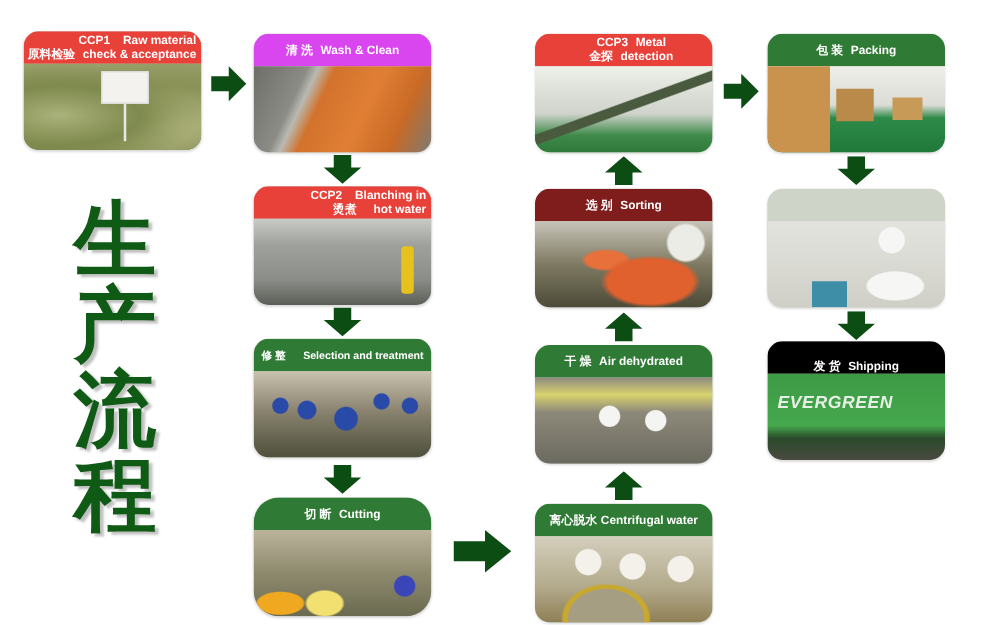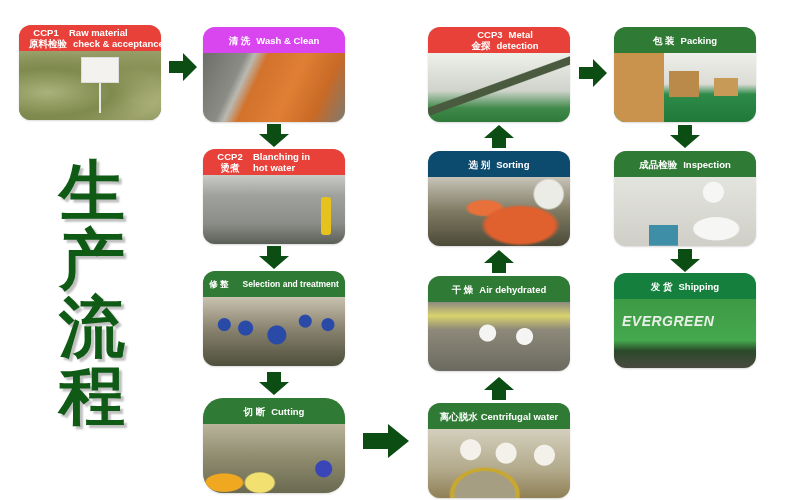--- a/index.html
+++ b/index.html
@@ -19,21 +19,21 @@
   .step {
     position: absolute; width: 142px; height: 95px;
     border-radius: 12px; overflow: hidden; background: #cfd4c8;
     box-shadow: 0 1px 2px rgba(0,0,0,0.15);
   }
   .step .hdr {
     height: 26px; color: #ffffff; font-weight: bold; font-size: 9.5px;
     display: flex; flex-direction: column; justify-content: center; align-items: center;
     text-align: center; line-height: 11px; padding: 0 4px; white-space: nowrap;
   }
-  .step.ccp .hdr { align-items: flex-start; padding-left: 10px; }
+  .step.ccp .hdr { align-items: flex-end; padding-left: 10px; }
   .step .hdr .row { display: flex; gap: 6px; }
   .step .hdr .row .cn { min-width: 34px; }
   .step .photo { position: absolute; left: 0; right: 0; top: 26px; bottom: 0; padding-left: 16px; }
   .arr { position: absolute; }
 </style>
 </head>
 <body>
 
 <div class="title-vertical">
   <span>生</span>
@@ -119,21 +119,21 @@
   <div class="hdr" style="background:#2f7a34;">
     <div class="row">
         <span>干 燥</span>
         <span>Air dehydrated</span>
       </div>
   </div>
   <div class="photo" style="background: radial-gradient(circle at 42% 45%, #f4f4f2 0 8px, transparent 9px), radial-gradient(circle at 68% 50%, #f4f4f2 0 8px, transparent 9px), linear-gradient(180deg,#8c8a80 0%, #d9d36e 20%, #8d897a 40%, #6b6a60 100%);"></div>
 </div>
 
 <div class="step" style="left:428px; top:151px;">
-  <div class="hdr" style="background:#0c4a6e;">
+  <div class="hdr" style="background:#7f1d1d;">
     <div class="row">
         <span>选 别</span>
         <span>Sorting</span>
       </div>
   </div>
   <div class="photo" style="background: radial-gradient(ellipse at 65% 70%, #e0602e 0 34px, transparent 40px), radial-gradient(ellipse at 40% 45%, #e8703a 0 16px, transparent 20px), radial-gradient(circle at 85% 25%, #ecece6 0 14px, transparent 16px), linear-gradient(180deg,#c7c3b8 0%, #7e7a62 50%, #4c4a38 100%);"></div>
 </div>
 
 <div class="step ccp" style="left:428px; top:27px;">
   <div class="hdr" style="background:#e8413a; align-items:center; padding-left:16px;">
@@ -156,31 +156,25 @@
         <span>Packing</span>
       </div>
   </div>
   <div class="photo" style="background: linear-gradient(90deg, #c9934e 0 35%, transparent 35%), linear-gradient(180deg,#eeeeea 0%, #dcdcd6 45%, #2e8a48 60%, #1f7a3a 100%);">
     <div style="position:absolute; left:55px; top:18px; width:30px; height:26px; background:#b98a4a;"></div>
     <div style="position:absolute; left:100px; top:25px; width:24px; height:18px; background:#c79a58;"></div>
   </div>
 </div>
 
 <div class="step" style="left:614px; top:151px;">
-  <div class="hdr" style="background:#2f7a34;">
-    <div class="row">
-        <span>成品检验</span>
-        <span>Inspection</span>
-      </div>
-  </div>
   <div class="photo" style="background: radial-gradient(circle at 70% 22%, #f6f6f4 0 10px, transparent 11px), radial-gradient(ellipse at 72% 75%, #f6f6f4 0 22px, transparent 24px), linear-gradient(90deg, transparent 25%, #3e8ea8 25% 45%, transparent 45%) bottom/100% 30% no-repeat, linear-gradient(180deg,#e4e4de 0%, #cfcfc8 100%);"></div>
 </div>
 
 <div class="step" style="left:614px; top:273px;">
-  <div class="hdr" style="background:#15803d;">
+  <div class="hdr" style="background:#000000;justify-content:flex-end;">
     <div class="row">
         <span>发 货</span>
         <span>Shipping</span>
       </div>
   </div>
   <div class="photo" style="background: linear-gradient(180deg, #3d9a45 0%, #45a84d 60%, #2a4a2a 75%, #4a4a40 100%);">
     <span style="position:absolute; left:8px; top:14px; color:#e8efe6; font-weight:bold; font-style:italic; font-size:14px; letter-spacing:0.5px;">EVERGREEN</span>
   </div>
 </div>
 

